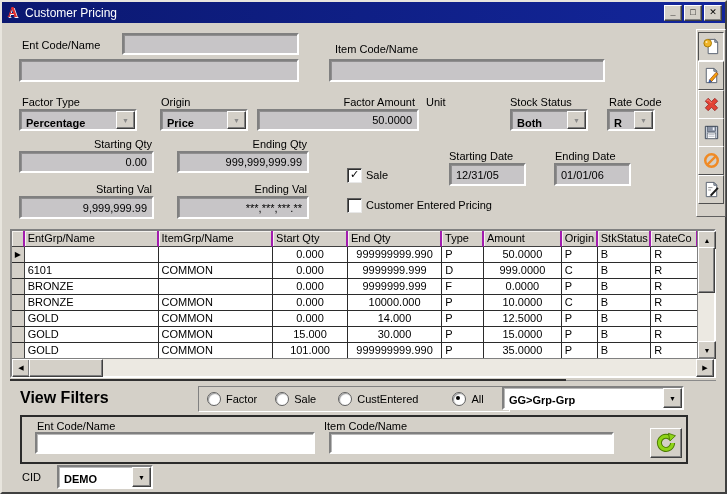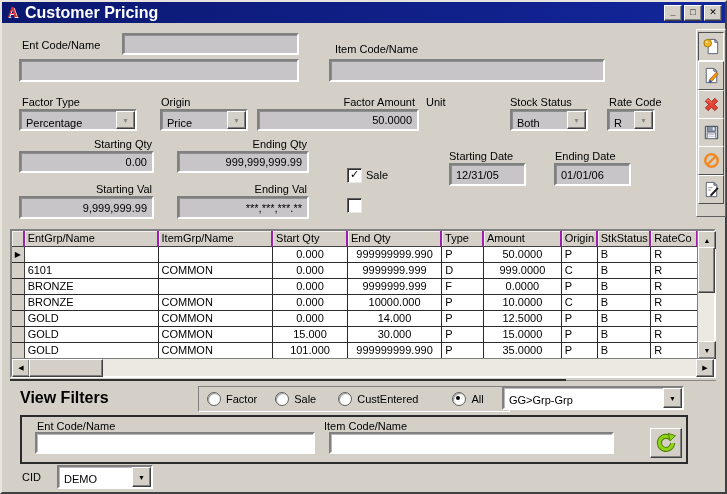--- a/index.html
+++ b/index.html
@@ -5,32 +5,32 @@
   html,body{margin:0;padding:0;width:727px;height:494px;overflow:hidden;
     font-family:"Liberation Sans","DejaVu Sans",sans-serif;font-size:11px;color:#000;}
   #window{position:relative;width:723px;height:490px;background:#d4d0c8;
     border:2px solid;border-color:#e8e5de #404040 #404040 #e8e5de;box-sizing:content-box;}
   
   .titlebar{position:absolute;left:0;top:0;right:0;height:21px;
     background:linear-gradient(90deg,#0b1870,#13269b);display:flex;align-items:center;padding:0 3px;}
   .appicon{width:15px;height:15px;margin-right:5px;color:#e03030;font-weight:bold;
     font-family:"Liberation Serif",serif;font-size:14px;line-height:15px;text-align:center;
     text-shadow:1px 1px 0 #fff;}
-  .titletext{color:#fff;font-weight:bold;font-size:16px;flex:1;}
+  .titletext{color:#fff;font-weight:normal;font-size:12px;flex:1;}
   .winbtn{width:16px;height:14px;margin-left:2px;background:#d4d0c8;
     border:1px solid;border-color:#fff #404040 #404040 #fff;box-shadow:inset -1px -1px 0 #808080;
     font-size:9px;font-weight:bold;text-align:center;line-height:12px;cursor:default;}
   
   .lbl{position:absolute;white-space:nowrap;}
   .sunken{border:2px solid;border-color:#808080 #fff #fff #808080;
     box-shadow:inset 1px 1px 0 rgba(0,0,0,.28);}
   .fld{position:absolute;background:#c7c5c7;padding:0 5px;display:flex;align-items:center;}
   .fld.num{justify-content:flex-end;}
   .combo{position:absolute;display:flex;background:#c7c5c7;}
-  .combo .val{flex:1;padding:12px 5px;display:flex;align-items:center;white-space:nowrap;overflow:hidden;}
+  .combo .val{flex:1;padding:12px 5px;display:flex;align-items:center;white-space:nowrap;overflow:hidden;font-weight:bold;}
   .combo .btn{width:17px;background:#d4d0c8;border:1px solid;border-color:#fff #404040 #404040 #fff;
     box-shadow:inset -1px -1px 0 #808080;display:flex;align-items:center;justify-content:center;
     font-size:7px;color:#8a8a8a;}
   .combo.white{background:#fff;}
   .combo.white .btn{color:#000;}
   .checkbox{position:absolute;width:13px;height:13px;background:#fff;
     border:1px solid;border-color:#606060 #e8e8e8 #e8e8e8 #606060;box-shadow:inset 1px 1px 0 #2e2e2e;
     font-size:11px;line-height:11px;text-align:center;font-weight:bold;color:#000;}
   .checkbox.on::after{content:"\2713";}
   .radio-item{display:flex;align-items:center;margin-right:16px;}
@@ -189,20 +189,21 @@
 
   <div class="checkbox on" style="left:345px;top:166px"></div>
   <div class="lbl" style="left:364px;top:167px">Sale</div>
 
   <div class="lbl" style="left:17px;top:181px;width:133px;text-align:right">Starting Val</div>
   <div class="lbl" style="left:175px;top:181px;width:130px;text-align:right">Ending Val</div>
   <div class="fld sunken num" style="left:17px;top:194px;width:121px;height:19px">9,999,999.99</div>
   <div class="fld sunken num" style="left:175px;top:194px;width:118px;height:19px">***,***,***.**</div>
 
   <div class="checkbox" style="left:345px;top:196px"></div>
+  <div class="lbl" style="left:364px;top:197px">Customer Entered Pricing</div>
 
   <div class="grid">
     <div class="grid-inner">
       <div class="grid-head">
         <div class="cell c-sel selcell"></div>
         <div class="cell c-ent">EntGrp/Name</div>
         <div class="cell c-item">ItemGrp/Name</div>
         <div class="cell c-start">Start Qty</div>
         <div class="cell c-end">End Qty</div>
         <div class="cell c-type">Type</div>

